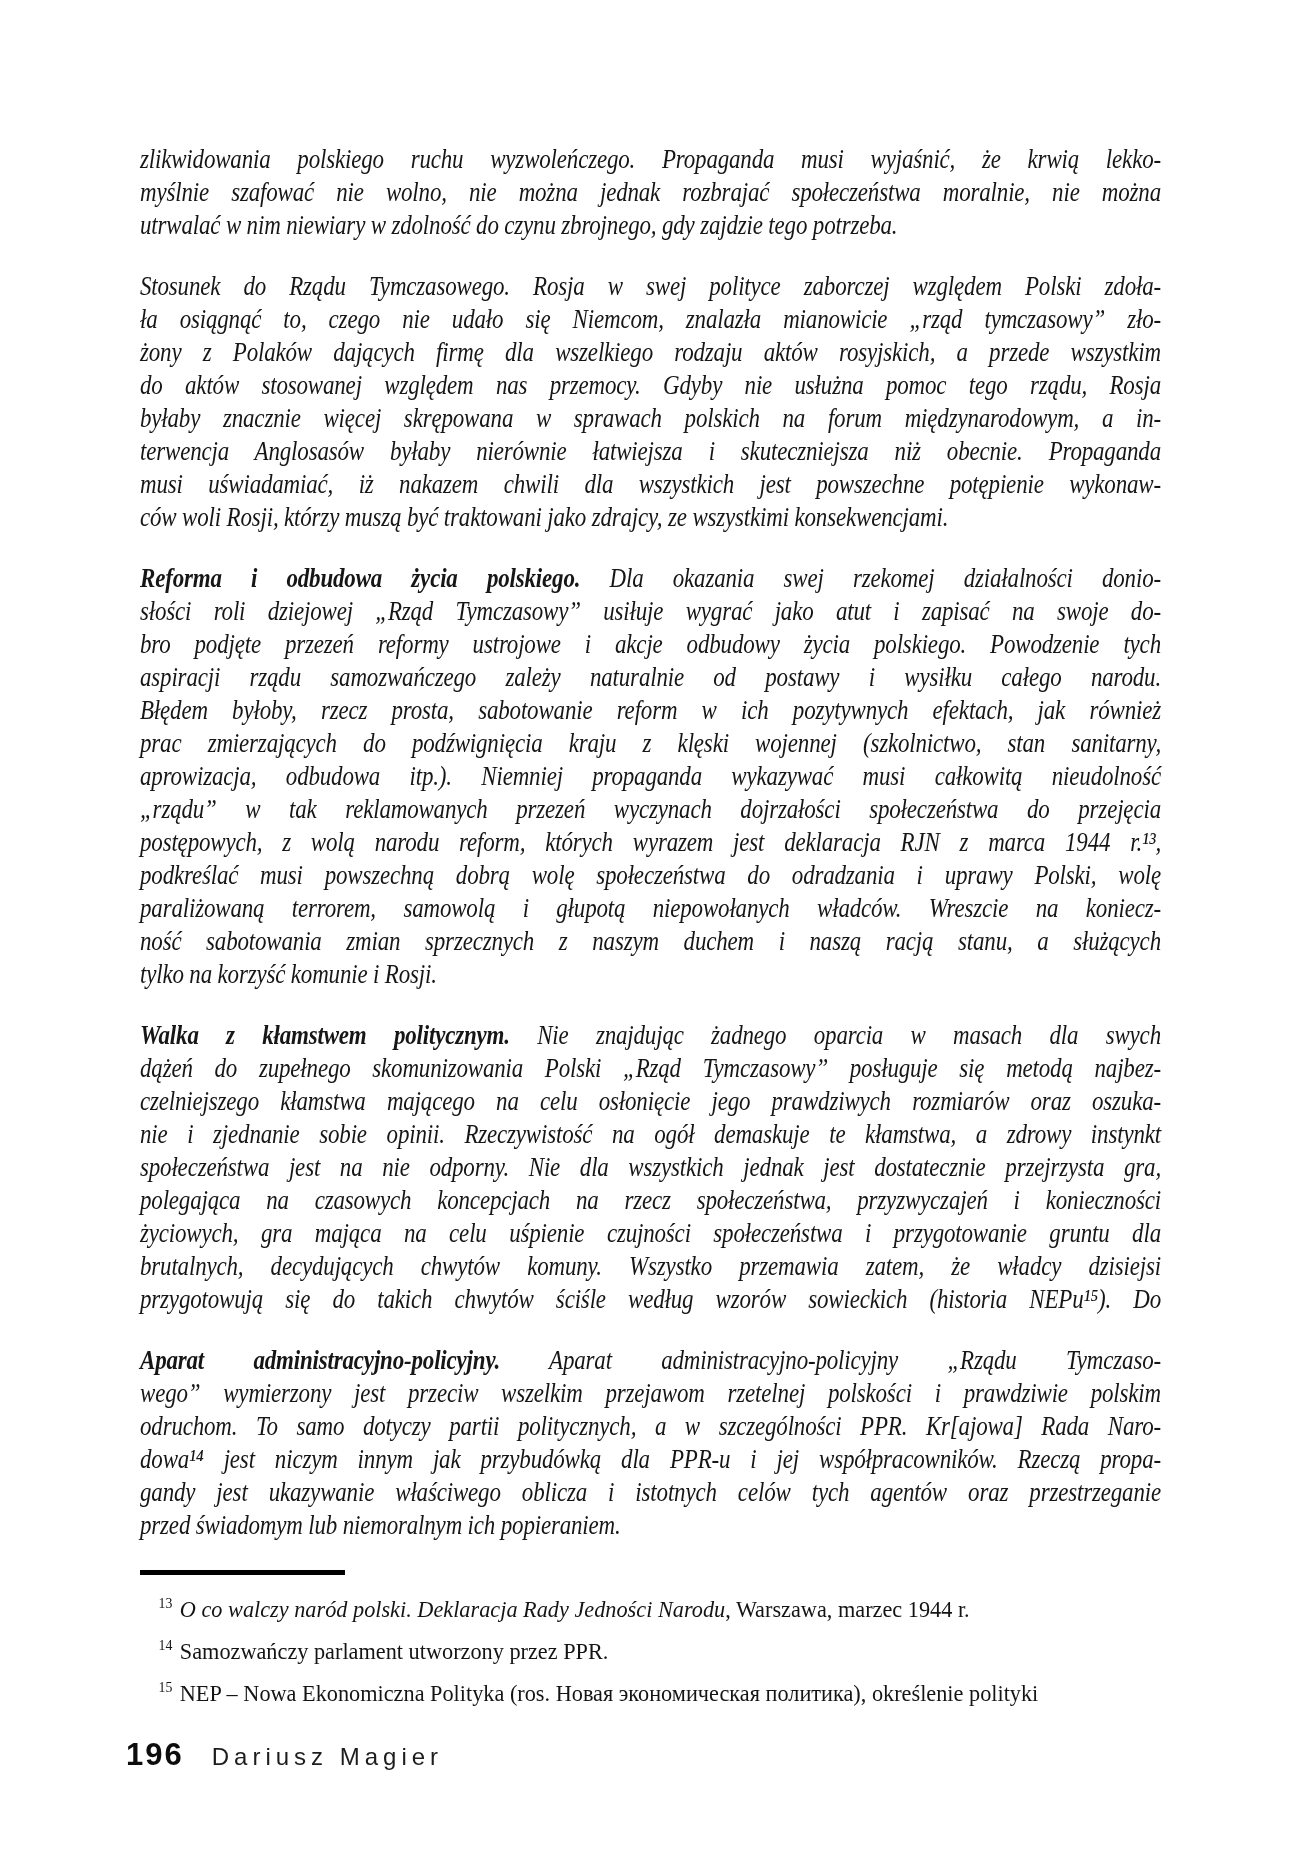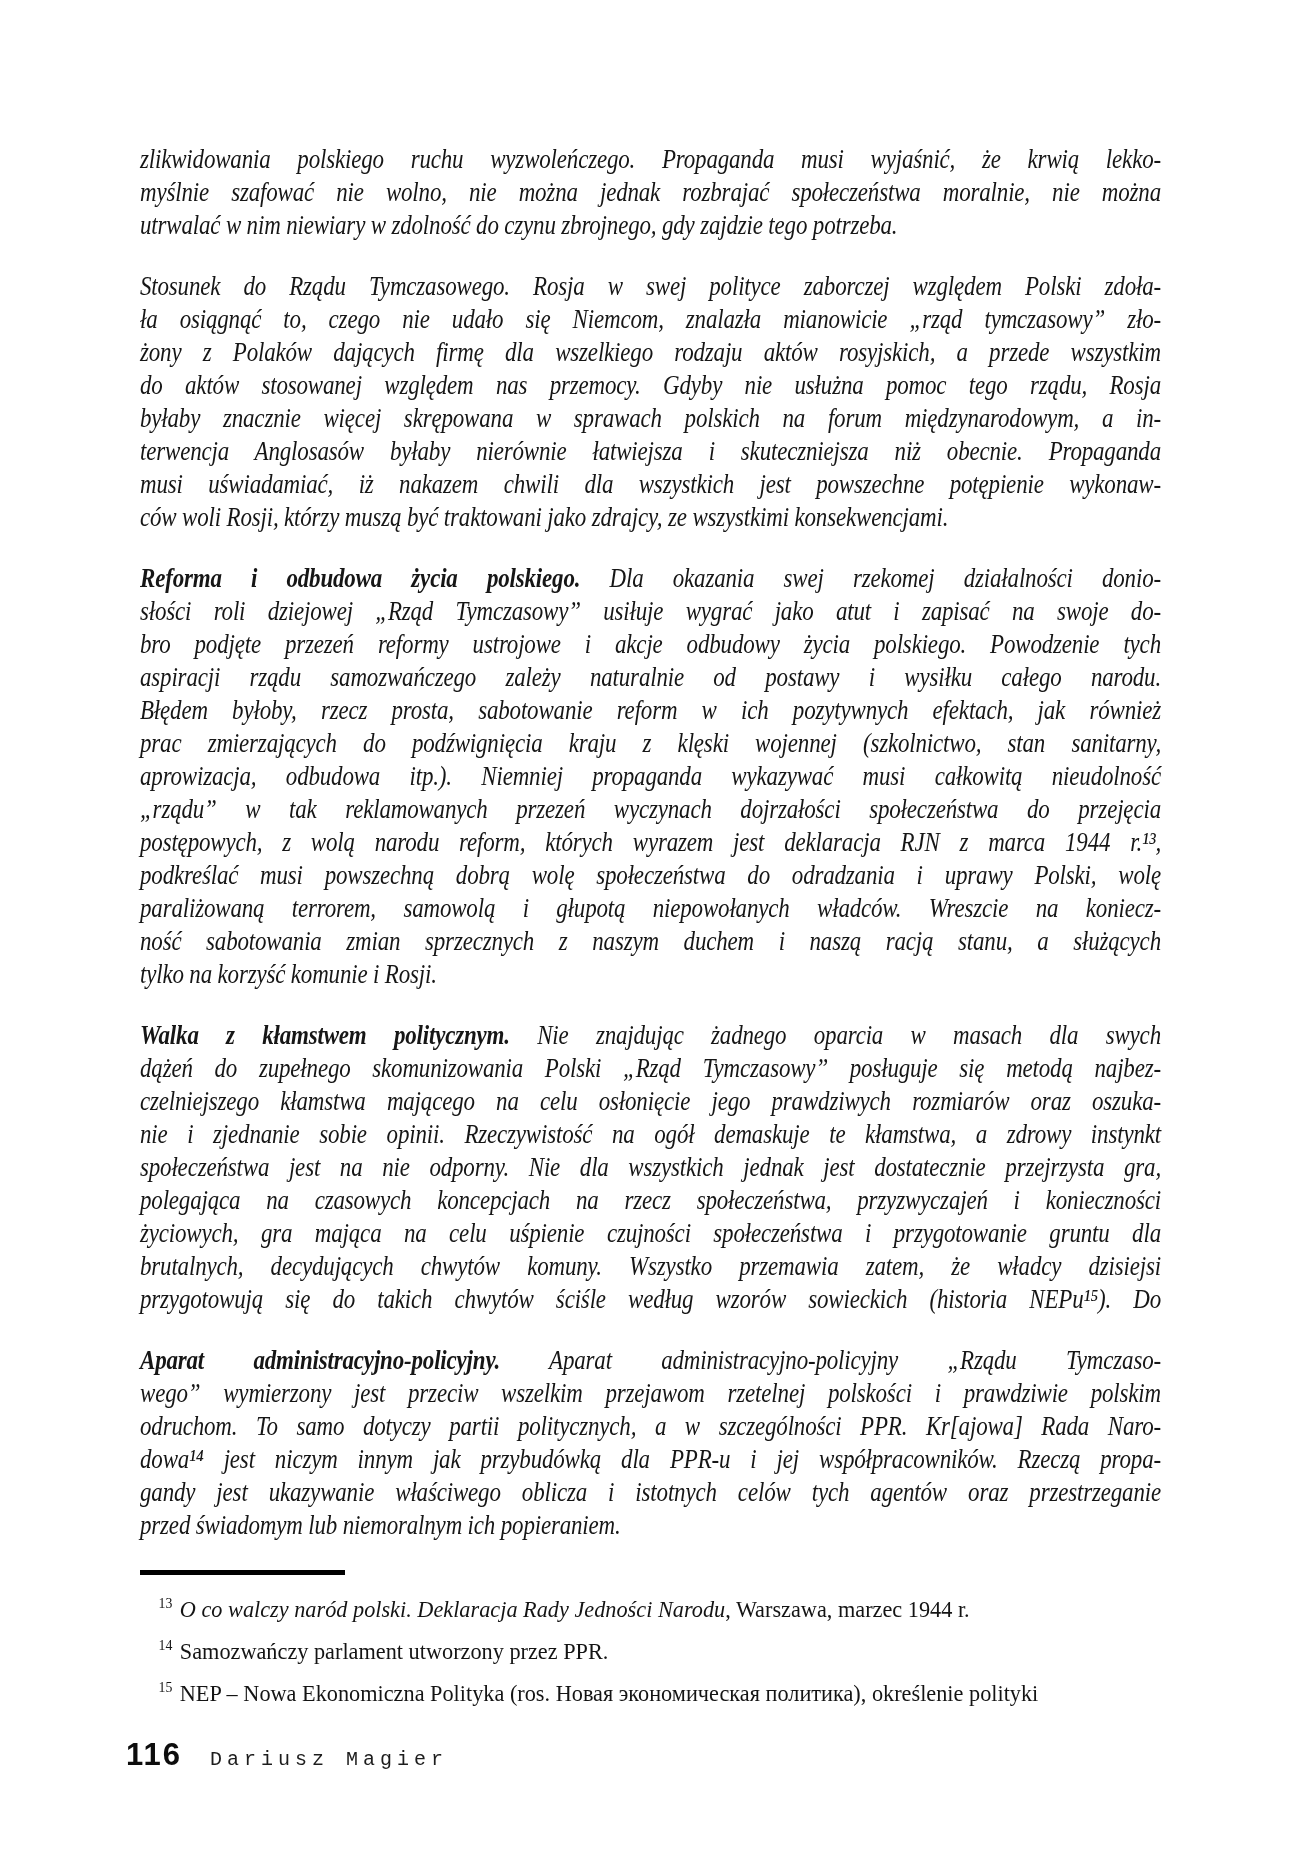--- a/index.html
+++ b/index.html
@@ -62,24 +62,23 @@
     margin-left: -14px;
     font-family: "Liberation Sans", sans-serif;
   }
   .pagenum {
     font-size: 31px;
     font-weight: 700;
     letter-spacing: 2px;
     color: #0d0d0d;
   }
   .author {
-    font-size: 20px;
+    font-size: 24px;
     letter-spacing: 5px;
     color: #1d1d1d;
-    font-family: Liberation Mono, monospace;
   }
 </style>
 </head>
 <body>
 
 <div class="page">
   <div class="content">
     <div>
         <div class="para">
           <div class="line">zlikwidowania polskiego ruchu wyzwoleńczego. Propaganda musi wyjaśnić, że krwią lekko-</div>
@@ -131,17 +130,17 @@
           <div class="line last">przed świadomym lub niemoralnym ich popieraniem.</div>
         </div>
       </div>
     <div class="footnote-sep"></div>
     <div>
         <div class="footnote"><sup>13</sup><i>O co walczy naród polski. Deklaracja Rady Jedności Narodu</i>, Warszawa, marzec 1944 r.</div>
         <div class="footnote"><sup>14</sup>Samozwańczy parlament utworzony przez PPR.</div>
         <div class="footnote"><sup>15</sup>NEP – Nowa Ekonomiczna Polityka (ros. Новая экономическая политика), określenie polityki</div>
       </div>
     <div class="footer">
-      <span class="pagenum">116</span>
+      <span class="pagenum">196</span>
       <span class="author">Dariusz Magier</span>
     </div>
   </div>
 </div>
 
 </body></html>

